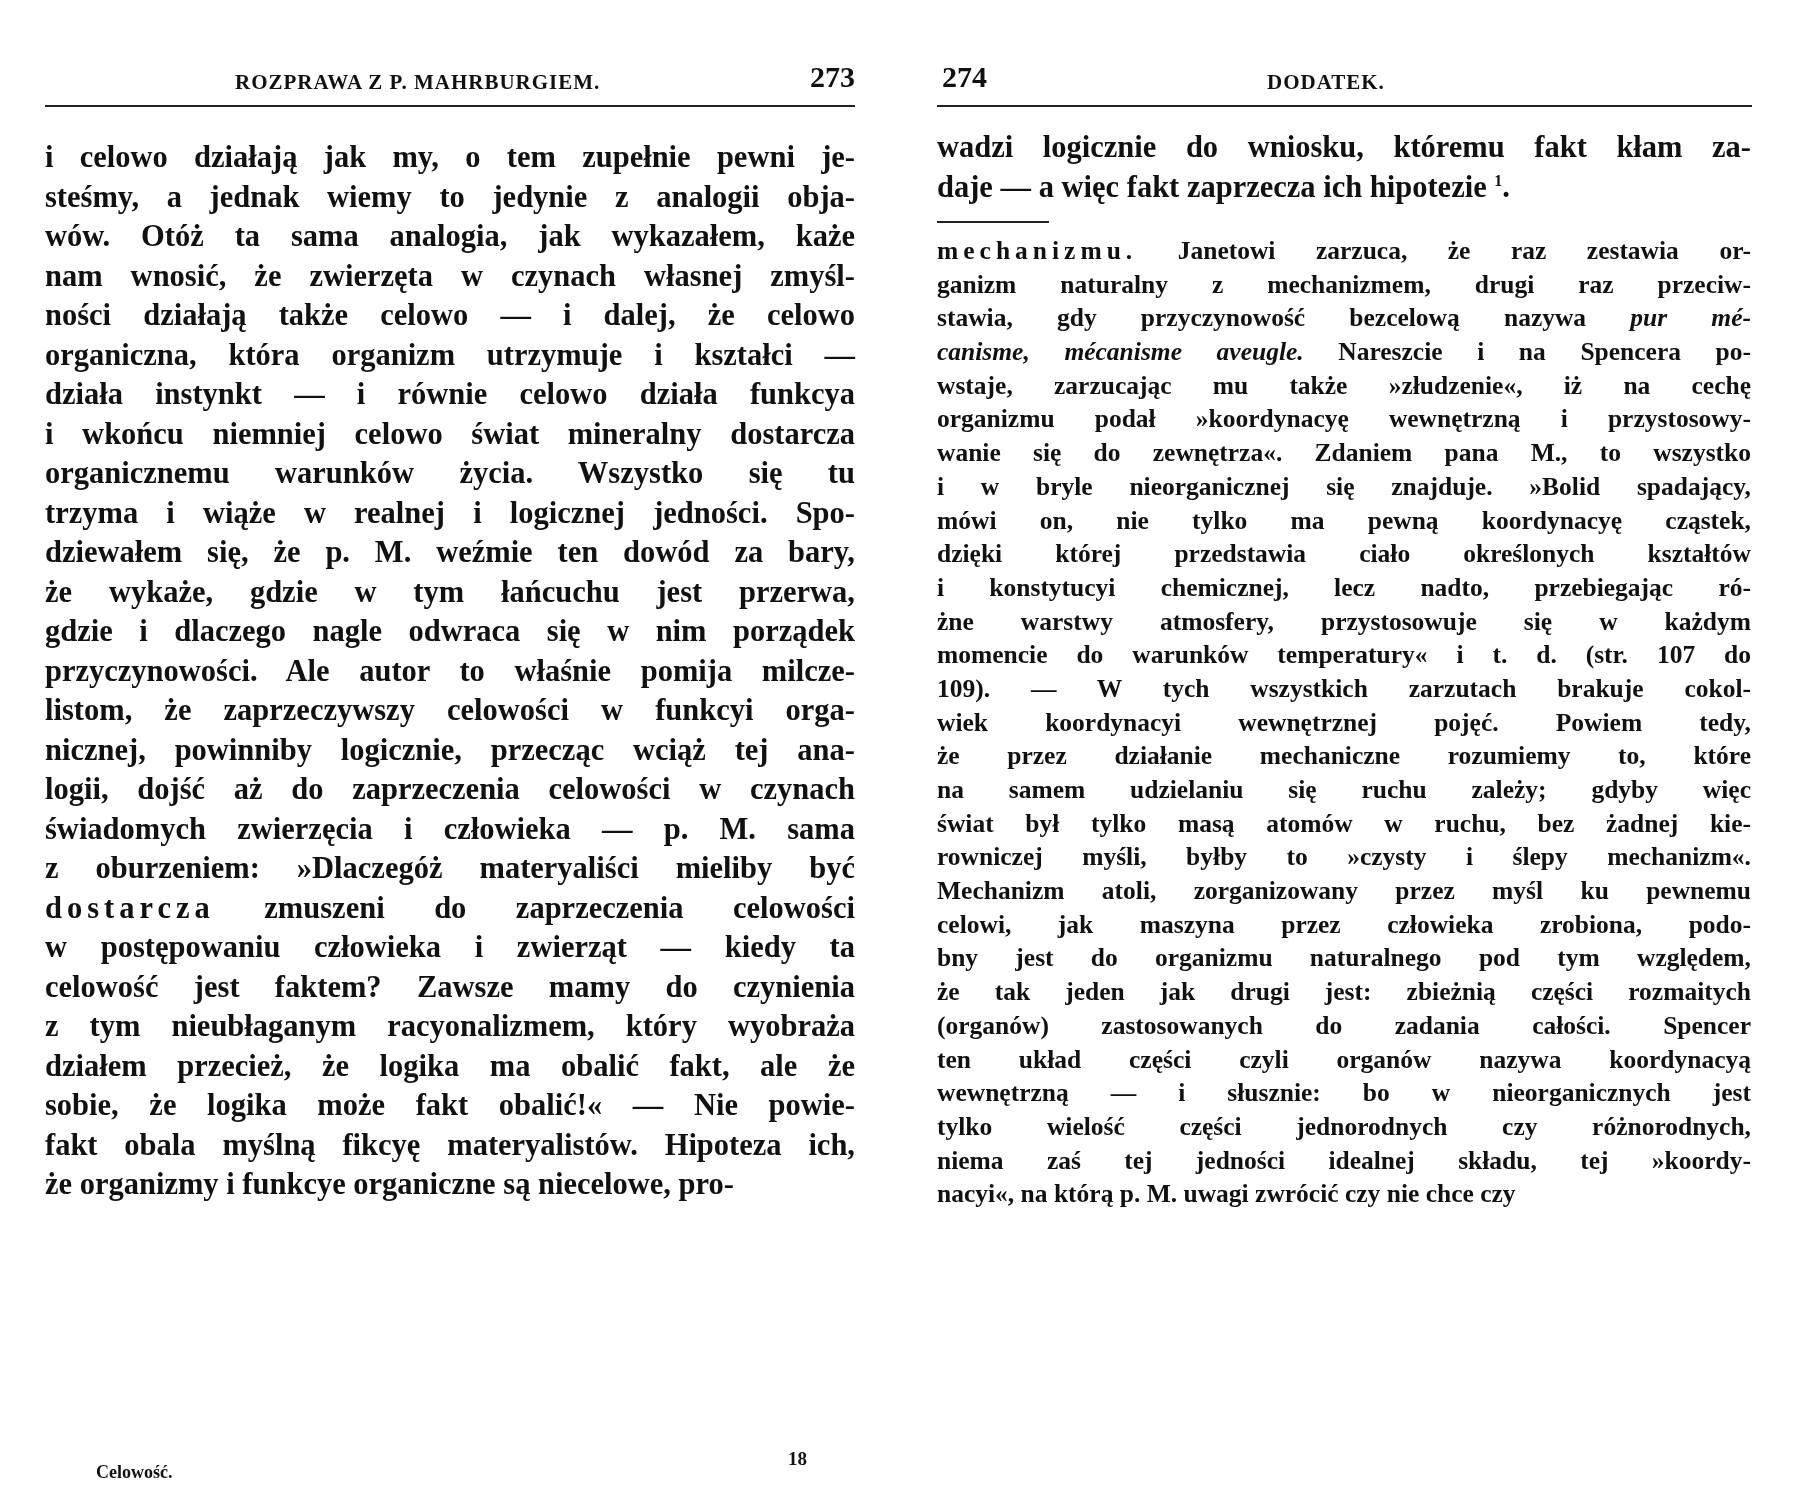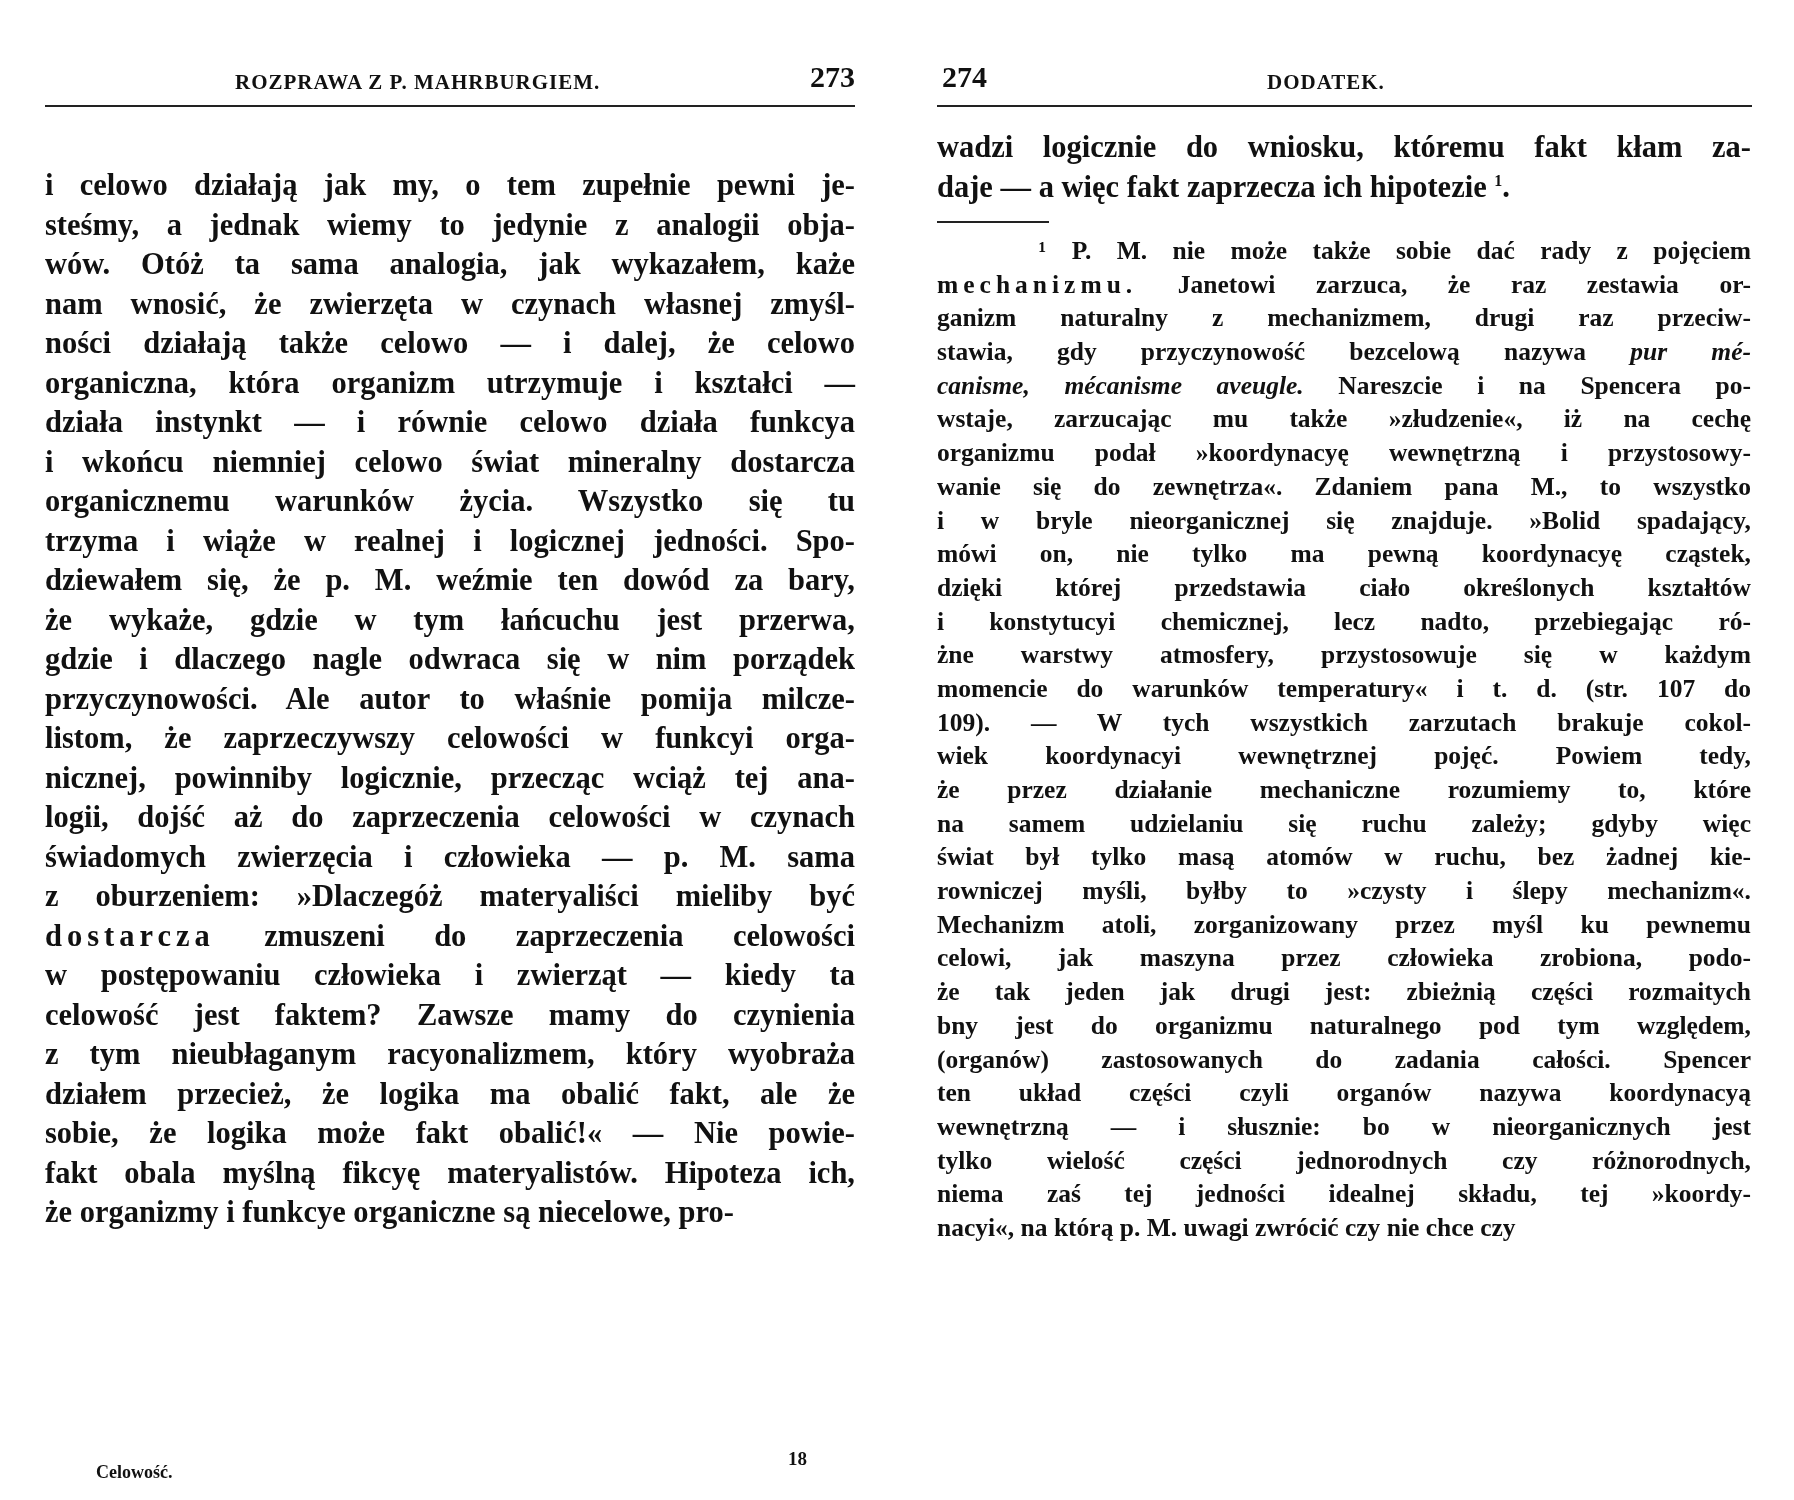--- a/index.html
+++ b/index.html
@@ -25,21 +25,21 @@
   .left .head-num { right: 0; }
   .right .head-num { left: 0; }
   .head-rule { position: absolute; top: 105px; height: 2px; background: #222; }
   .left .head-rule { left: 45px; width: 810px; }
   .right .head-rule { left: 40px; width: 815px; }
 
   .body-text {
     position: absolute; font-family: "Liberation Serif", "DejaVu Serif", serif;
     font-weight: bold; font-size: 30.5px; line-height: 39.5px;
   }
-  .left .body-text { left: 45px; top: 138px; width: 810px; margin-top: 28px; }
+  .left .body-text { left: 45px; top: 138px; width: 810px; }
   .right .body-text { left: 40px; top: 128px; width: 814px; }
   .line {
     display: block; height: 39.5px; white-space: nowrap;
     text-align: justify; text-align-last: justify;
   }
   .line.last { text-align-last: left; }
 
   .footnote-rule { position: absolute; left: 40px; top: 221px; width: 112px; height: 2px; background: #222; }
   .footnotes {
     position: absolute; left: 40px; top: 234px; width: 814px;
@@ -107,21 +107,20 @@
     <span class="head-num">274</span>
     <span class="head-title">DODATEK.</span>
   </div>
   <div class="head-rule"></div>
   <div class="body-text">
     <span class="line">wadzi logicznie do wniosku, któremu fakt kłam za-</span>
     <span class="line last"><span>daje — a więc fakt zaprzecza ich hipotezie</span> <sup class="fn">1</sup><span>.</span></span>
   </div>
   <div class="footnote-rule"></div>
   <div class="footnotes">
-    <span class="line">&nbsp;&nbsp;&nbsp;&nbsp;<span>¹</span> <span>P. M. nie może także sobie dać rady z pojęciem</span></span>
     <span class="line"><span class="sp">mechanizmu.</span><span> Janetowi zarzuca, że raz zestawia or-</span></span>
     <span class="line">ganizm naturalny z mechanizmem, drugi raz przeciw-</span>
     <span class="line"><span>stawia, gdy przyczynowość bezcelową nazywa </span><span class="it">pur mé-</span></span>
     <span class="line"><span class="it">canisme, mécanisme aveugle.</span><span> Nareszcie i na Spencera po-</span></span>
     <div id="fn-after">
         <span class="line">wstaje, zarzucając mu także »złudzenie«, iż na cechę</span>
         <span class="line">organizmu podał »koordynacyę wewnętrzną i przystosowy-</span>
         <span class="line">wanie się do zewnętrza«. Zdaniem pana M., to wszystko</span>
         <span class="line">i w bryle nieorganicznej się znajduje. »Bolid spadający,</span>
         <span class="line">mówi on, nie tylko ma pewną koordynacyę cząstek,</span>
@@ -130,22 +129,22 @@
         <span class="line">żne warstwy atmosfery, przystosowuje się w każdym</span>
         <span class="line">momencie do warunków temperatury« i t. d. (str. 107 do</span>
         <span class="line">109). — W tych wszystkich zarzutach brakuje cokol-</span>
         <span class="line">wiek koordynacyi wewnętrznej pojęć. Powiem tedy,</span>
         <span class="line">że przez działanie mechaniczne rozumiemy to, które</span>
         <span class="line">na samem udzielaniu się ruchu zależy; gdyby więc</span>
         <span class="line">świat był tylko masą atomów w ruchu, bez żadnej kie-</span>
         <span class="line">rowniczej myśli, byłby to »czysty i ślepy mechanizm«.</span>
         <span class="line">Mechanizm atoli, zorganizowany przez myśl ku pewnemu</span>
         <span class="line">celowi, jak maszyna przez człowieka zrobiona, podo-</span>
+        <span class="line">bny jest do organizmu naturalnego pod tym względem,</span>
         <span class="line">że tak jeden jak drugi jest: zbieżnią części rozmaitych</span>
-        <span class="line">bny jest do organizmu naturalnego pod tym względem,</span>
         <span class="line">(organów) zastosowanych do zadania całości. Spencer</span>
         <span class="line">ten układ części czyli organów nazywa koordynacyą</span>
         <span class="line">wewnętrzną — i słusznie: bo w nieorganicznych jest</span>
         <span class="line">tylko wielość części jednorodnych czy różnorodnych,</span>
         <span class="line">niema zaś tej jedności idealnej składu, tej »koordy-</span>
         <span class="line last">nacyi«, na którą p. M. uwagi zwrócić czy nie chce czy</span>
       </div>
   </div>
 </div>
 

